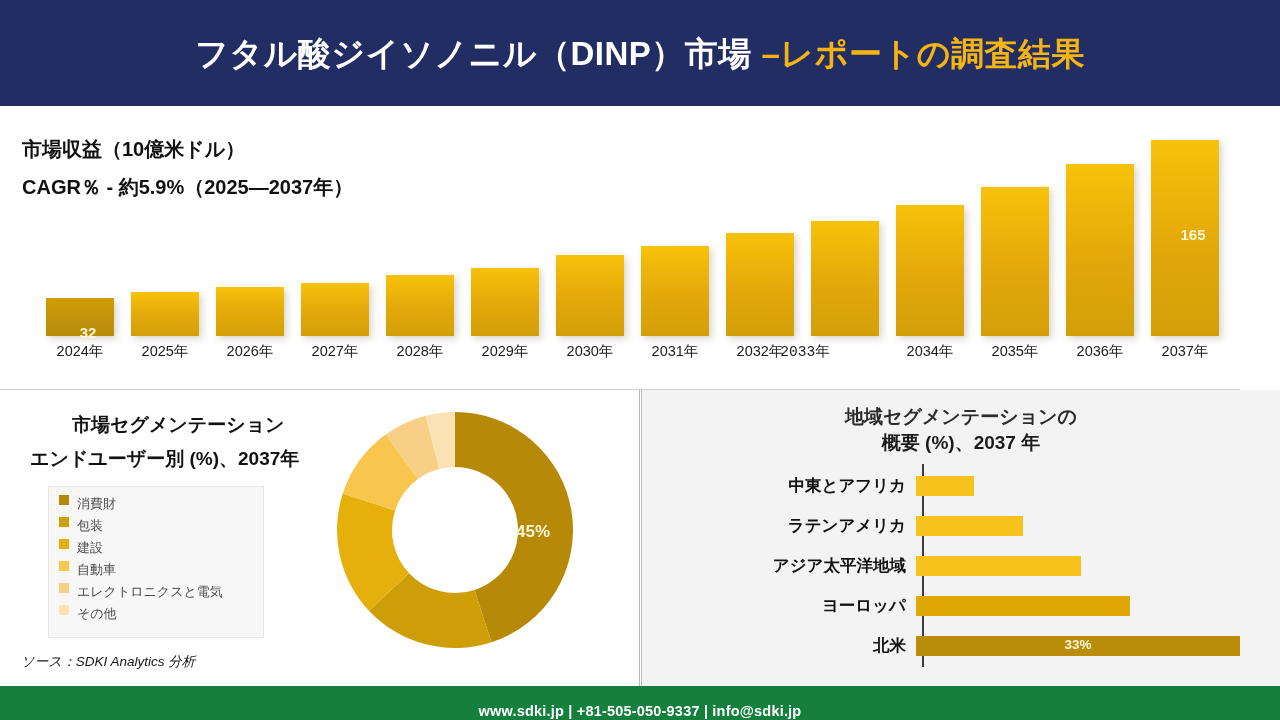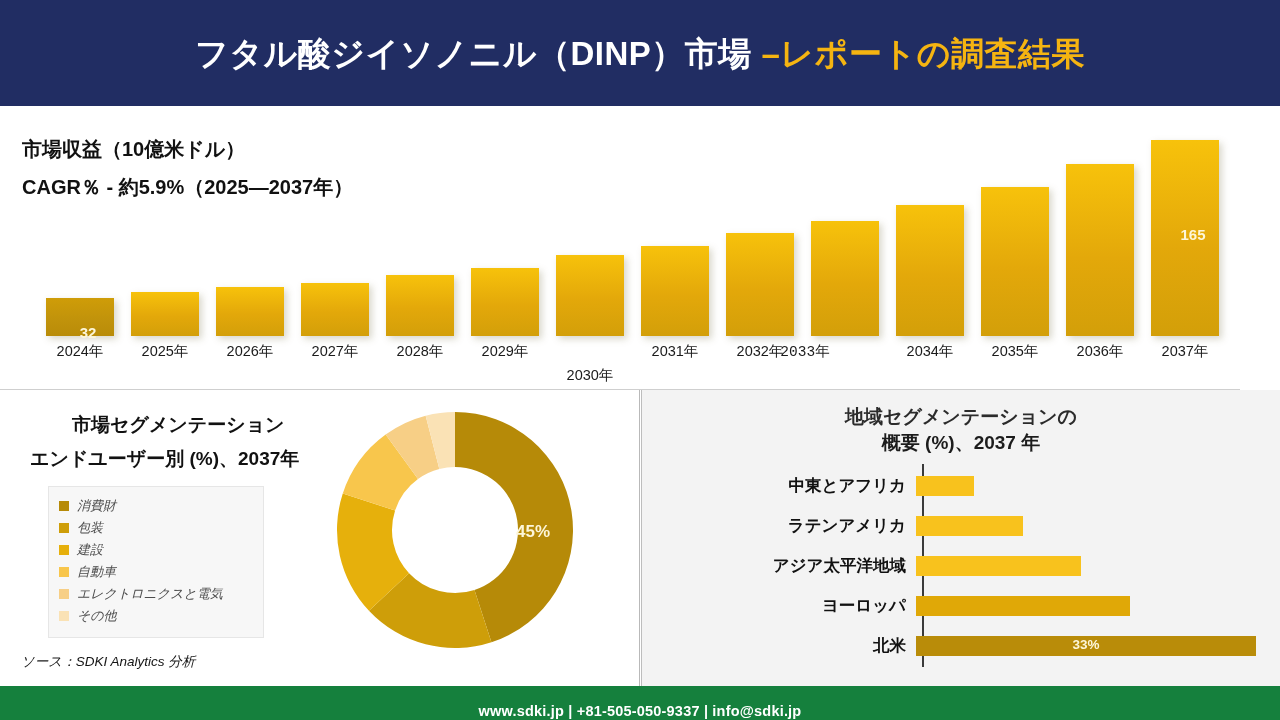--- a/index.html
+++ b/index.html
@@ -157,26 +157,24 @@
     left: 48px;
     top: 96px;
     width: 216px;
     padding: 8px 8px 10px 10px;
     background: #f7f7f7;
     border: 1px solid #e6e6e6;
     box-sizing: border-box;
   }
   .legend-item {
     display: flex;
-    align-items: center;
     height: 22px;
     font-size: 13px;
     color: #4c4c4c;
     white-space: nowrap;
-    font-style: italic;
   }
   .legend-swatch {
     width: 10px;
     height: 10px;
     margin-right: 8px;
     flex: 0 0 auto;
   }
   .source {
     position: absolute;
     left: 21px;
@@ -324,21 +322,21 @@
             <div class="bar-rect" style="height: 61px; width: 68px;"></div>
           </div>
           <div class="bar-xlabel" style="left: 329px;">2028年</div>
           <div class="bar-col" style="left: 425px;">
             <div class="bar-rect" style="height: 68px; width: 68px;"></div>
           </div>
           <div class="bar-xlabel" style="left: 414px;">2029年</div>
           <div class="bar-col" style="left: 510px;">
             <div class="bar-rect" style="height: 81px; width: 68px;"></div>
           </div>
-          <div class="bar-xlabel" style="left: 499px; margin-top: 24px;">2030年</div>
+          <div class="bar-xlabel" style="left: 499px;">2030年</div>
           <div class="bar-col" style="left: 595px;">
             <div class="bar-rect" style="height: 90px; width: 68px;"></div>
           </div>
           <div class="bar-xlabel" style="left: 584px;">2031年</div>
           <div class="bar-col" style="left: 680px;">
             <div class="bar-rect" style="height: 103px; width: 68px;"></div>
           </div>
           <div class="bar-xlabel" style="left: 669px;">2032年</div>
           <div class="bar-col" style="left: 765px;">
             <div class="bar-rect" style="height: 115px; width: 68px;"></div>
@@ -432,21 +430,21 @@
           <div class="region-row" style="top: 44px;">
             <div class="region-label">ラテンアメリカ</div>
             <div class="region-bar r2" style="width: 107px;"></div>
           </div>
           <div class="region-row" style="top: 124px;">
             <div class="region-label">ヨーロッパ</div>
             <div class="region-bar r4" style="width: 214px;"></div>
           </div>
           <div class="region-row" style="top: 164px;">
             <div class="region-label">北米</div>
-            <div class="region-bar r5" style="width: 324px; padding-left: 16px;">
+            <div class="region-bar r5" style="width: 324px;">
               <div class="region-bar-value">33%</div>
             </div>
           </div>
         </div>
     </div>
   </div>
 
   <div class="footer">
     <div class="footer-text">www.sdki.jp | +81-505-050-9337 | info@sdki.jp</div>
   </div>

